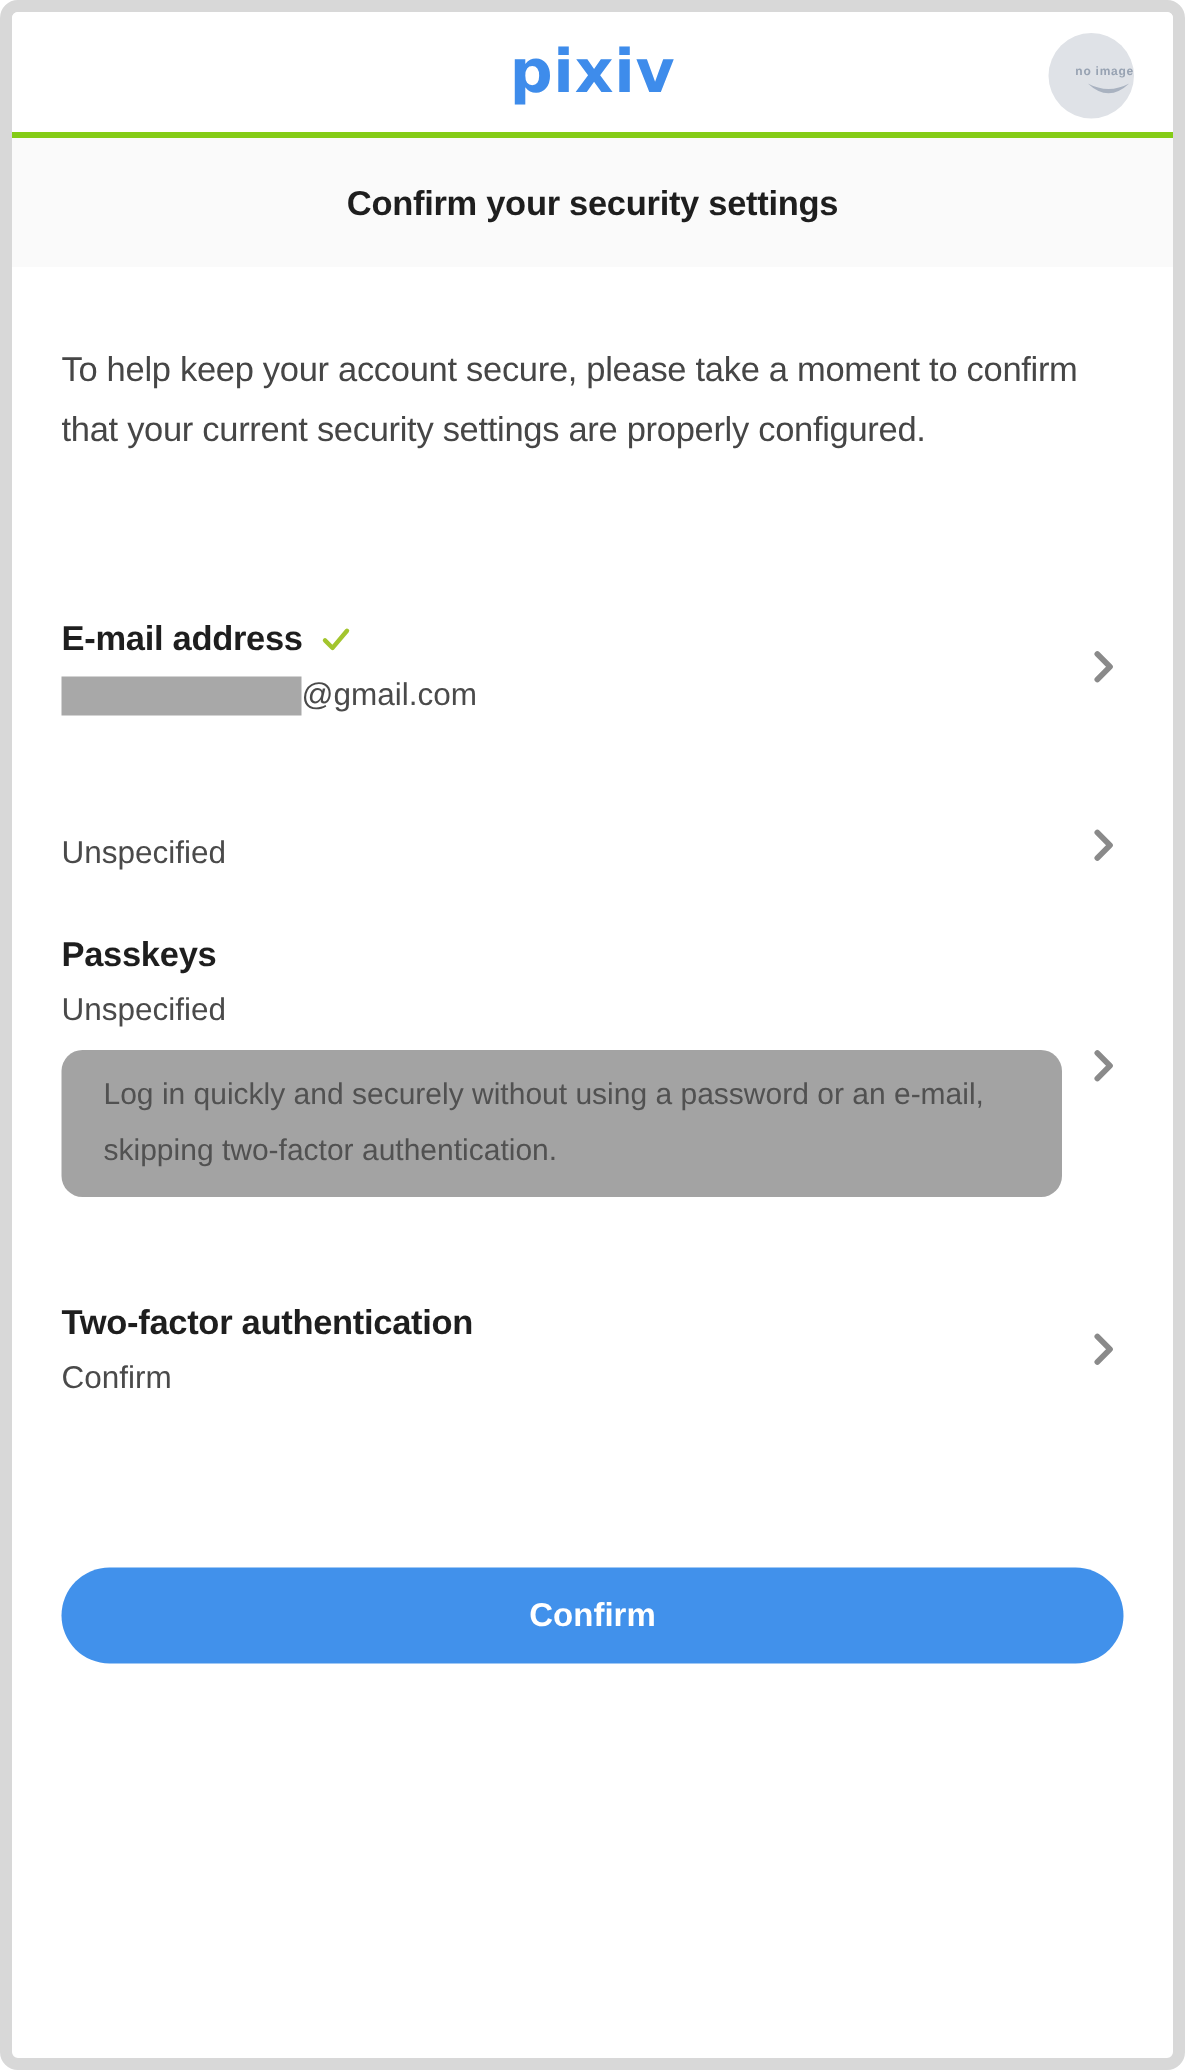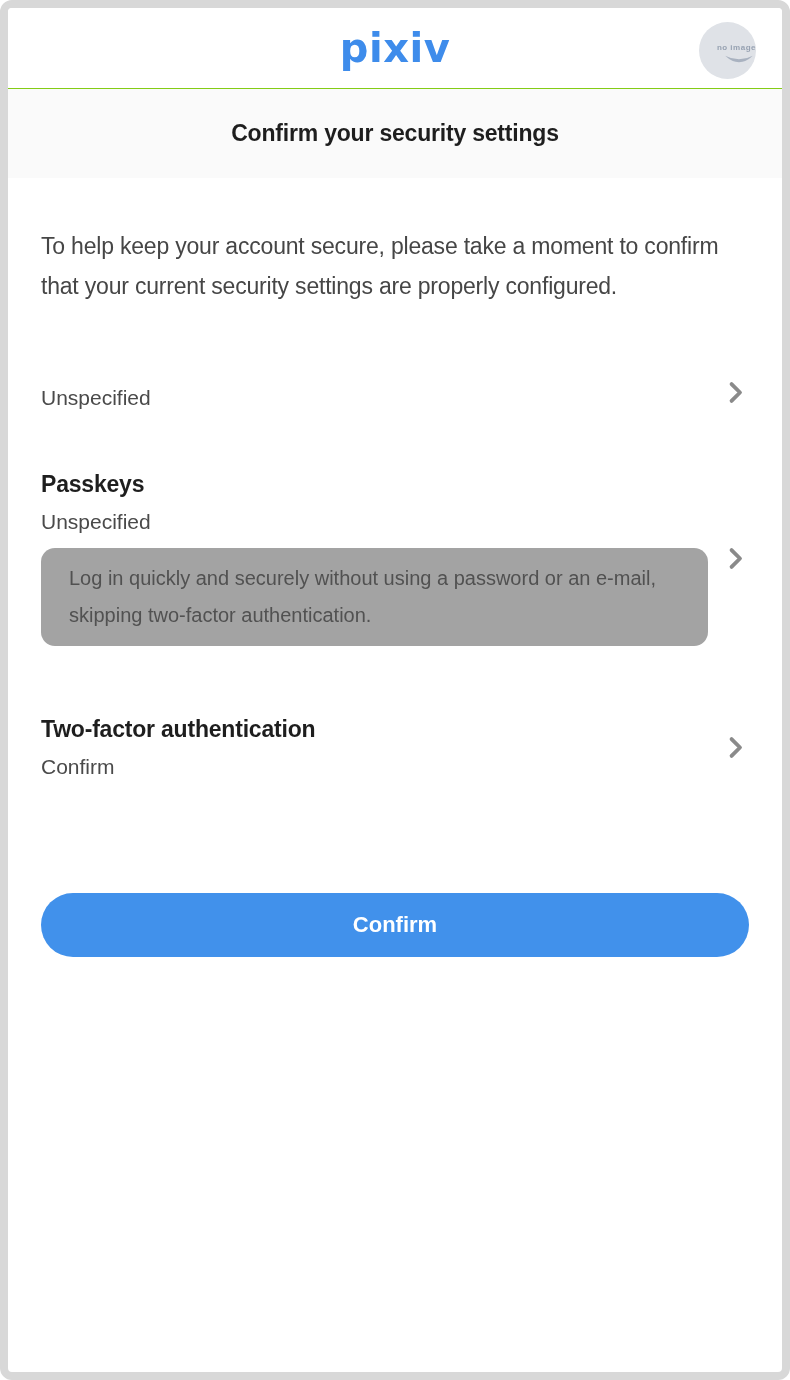--- a/index.html
+++ b/index.html
@@ -52,21 +52,21 @@
     color: #97a2b2;
     letter-spacing: 0.5px;
     margin-top: 8px;
   }
   .avatar-smile { width: 34px; height: 13px; margin-top: 2px; }
 
   
   .banner {
     height: 90px;
     background: #fafafa;
-    border-top: 1px solid #84cc16;
+    border-top: 4px solid #84cc16;
     display: flex;
     align-items: center;
     justify-content: center;
   }
   .banner-title {
     font-size: 23px;
     font-weight: bold;
     color: #1e1e1e;
     letter-spacing: -0.2px;
   }
@@ -84,21 +84,21 @@
   
   .sections { padding: 0 33px; }
   .section {
     display: flex;
     align-items: center;
     cursor: pointer;
   }
   .section-main { flex: 1; margin-right: 14px; }
   .section--email    { margin-top: 106px; }
   .section--password { margin-top: 68px; }
-  .section--passkeys { margin-top: 61px; }
+  .section--passkeys { margin-top: 42px; }
   .section--twofactor{ margin-top: 70px; }
   .title-row { display: flex; align-items: center; }
   .section-title {
     font-size: 23px;
     font-weight: bold;
     color: #1e1e1e;
     letter-spacing: -0.2px;
   }
   .check-icon { width: 22px; height: 22px; margin-left: 11px; display: inline-flex; }
   .check-icon svg { width: 22px; height: 22px; }
@@ -162,20 +162,41 @@
   </div>
 
   <div class="banner">
     <span class="banner-title">Confirm your security settings</span>
   </div>
 
   <p class="intro">To help keep your account secure, please take a moment to confirm that your current security settings are properly configured.</p>
 
   <div class="sections">
 
+    <div class="section section--email">
+      <div class="section-main">
+        <div class="title-row">
+          <span class="section-title">E-mail address</span>
+          <span class="check-icon">
+            <svg viewBox="0 0 24 24" fill="none">
+                <polyline points="4,13 9.5,18.5 20,6" stroke="#a3c52e" stroke-width="3.2" stroke-linecap="round" stroke-linejoin="round"></polyline>
+              </svg>
+          </span>
+        </div>
+        <div class="section-value">
+          <span class="redacted-block"></span>
+            <span>@gmail.com</span>
+        </div>
+      </div>
+      <span class="chevron">
+        <svg viewBox="0 0 24 24" fill="none">
+            <polyline points="8.5,4.5 16,12 8.5,19.5" stroke="#8a8a8a" stroke-width="3.4" stroke-linecap="round" stroke-linejoin="round"></polyline>
+          </svg>
+      </span>
+    </div>
 
     <div class="section section--password">
       <div class="section-main">
         <div class="section-value">Unspecified</div>
       </div>
       <span class="chevron">
         <svg viewBox="0 0 24 24" fill="none">
             <polyline points="8.5,4.5 16,12 8.5,19.5" stroke="#8a8a8a" stroke-width="3.4" stroke-linecap="round" stroke-linejoin="round"></polyline>
           </svg>
       </span>

